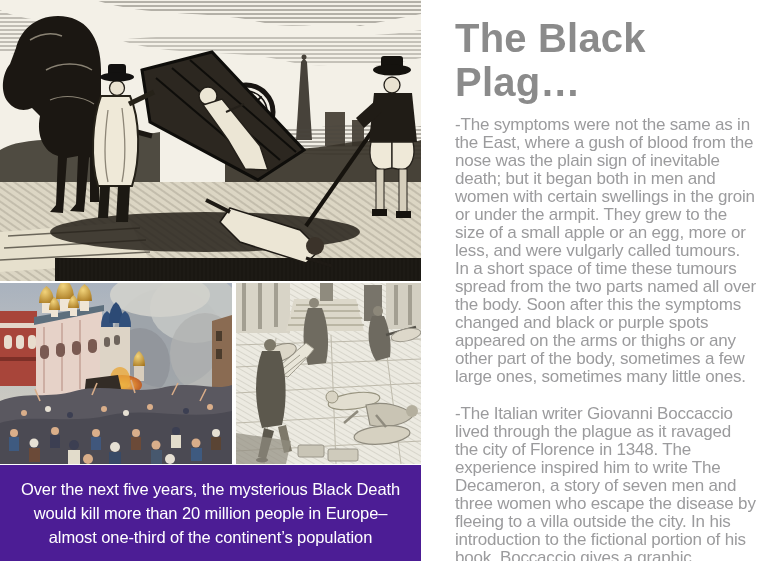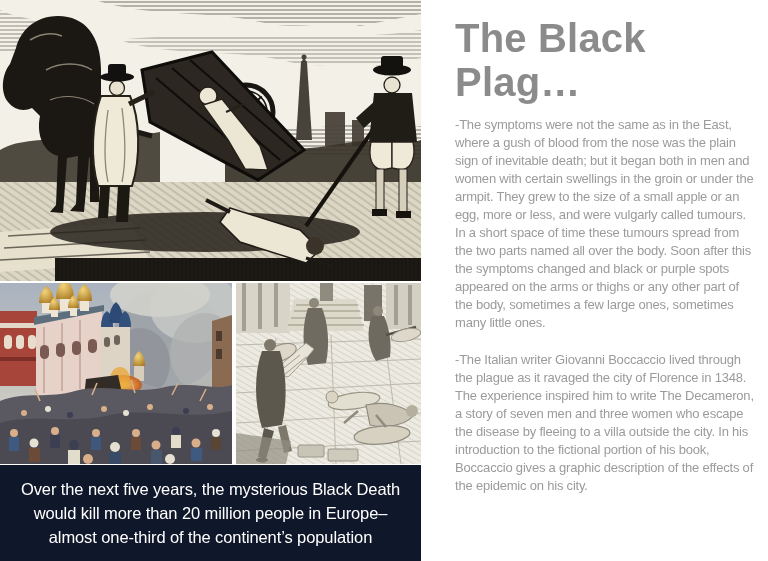--- a/index.html
+++ b/index.html
@@ -7,32 +7,32 @@
     position:relative;width:768px;height:561px;overflow:hidden;
     background:#ffffff;font-family:"Liberation Sans",sans-serif;
   }
   .fig{position:absolute;margin:0;padding:0;line-height:0;}
   .fig svg{display:block;}
   .fig-cart{left:0;top:0;width:421px;height:281px;}
   .fig-riot{left:0;top:283px;width:232px;height:181px;}
   .fig-street{left:236px;top:283px;width:185px;height:181px;}
   .banner{
     position:absolute;left:0;top:465px;width:421px;height:96px;
-    background:#0f172a;color:#ffffff;
+    background:#4c1d95;color:#ffffff;
     display:flex;align-items:center;justify-content:center;
     text-align:center;box-sizing:border-box;padding:0 10px;
   }
   .banner span{font-size:16.5px;line-height:24px;letter-spacing:-0.1px;}
   .panel{position:absolute;left:455px;top:0;width:303px;}
   .title{
     margin:16px 0 12px 0;font-weight:bold;
     font-size:40px;line-height:44px;color:#8B8B8B;letter-spacing:0.2px;
   }
   .bodytext p{
-    margin:0 0 19px 0;font-size:13px;line-height:18px;
+    margin:0 0 19px 0;font-size:17px;line-height:18px;
     color:#9B9B9D;letter-spacing:-0.2px;
   }
 </style>
 </head>
 <body>
 
 <div class="slide">
 
   <figure class="fig fig-cart" title="Woodcut engraving of a horse-drawn dead-cart tipping plague victims">
     <svg width="421" height="281" viewBox="0 0 421 281">

